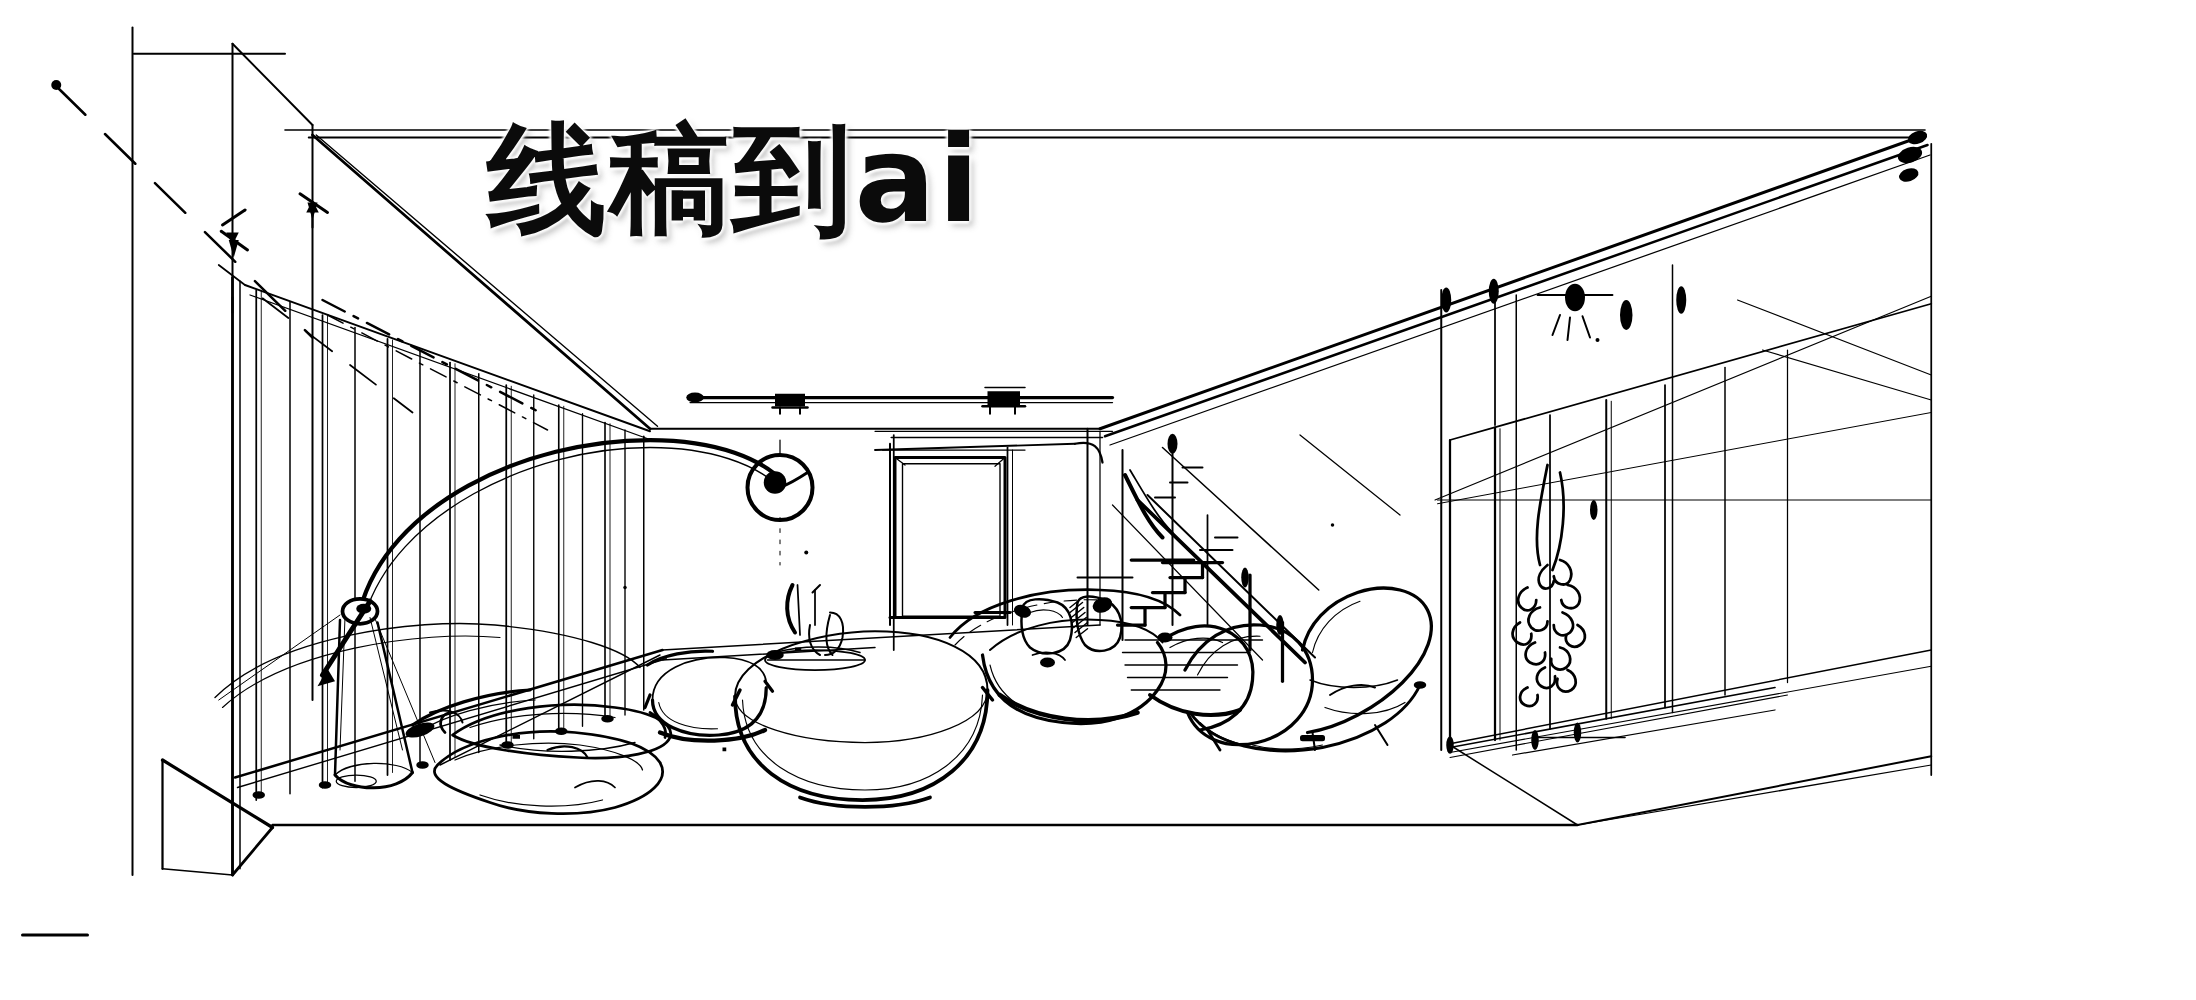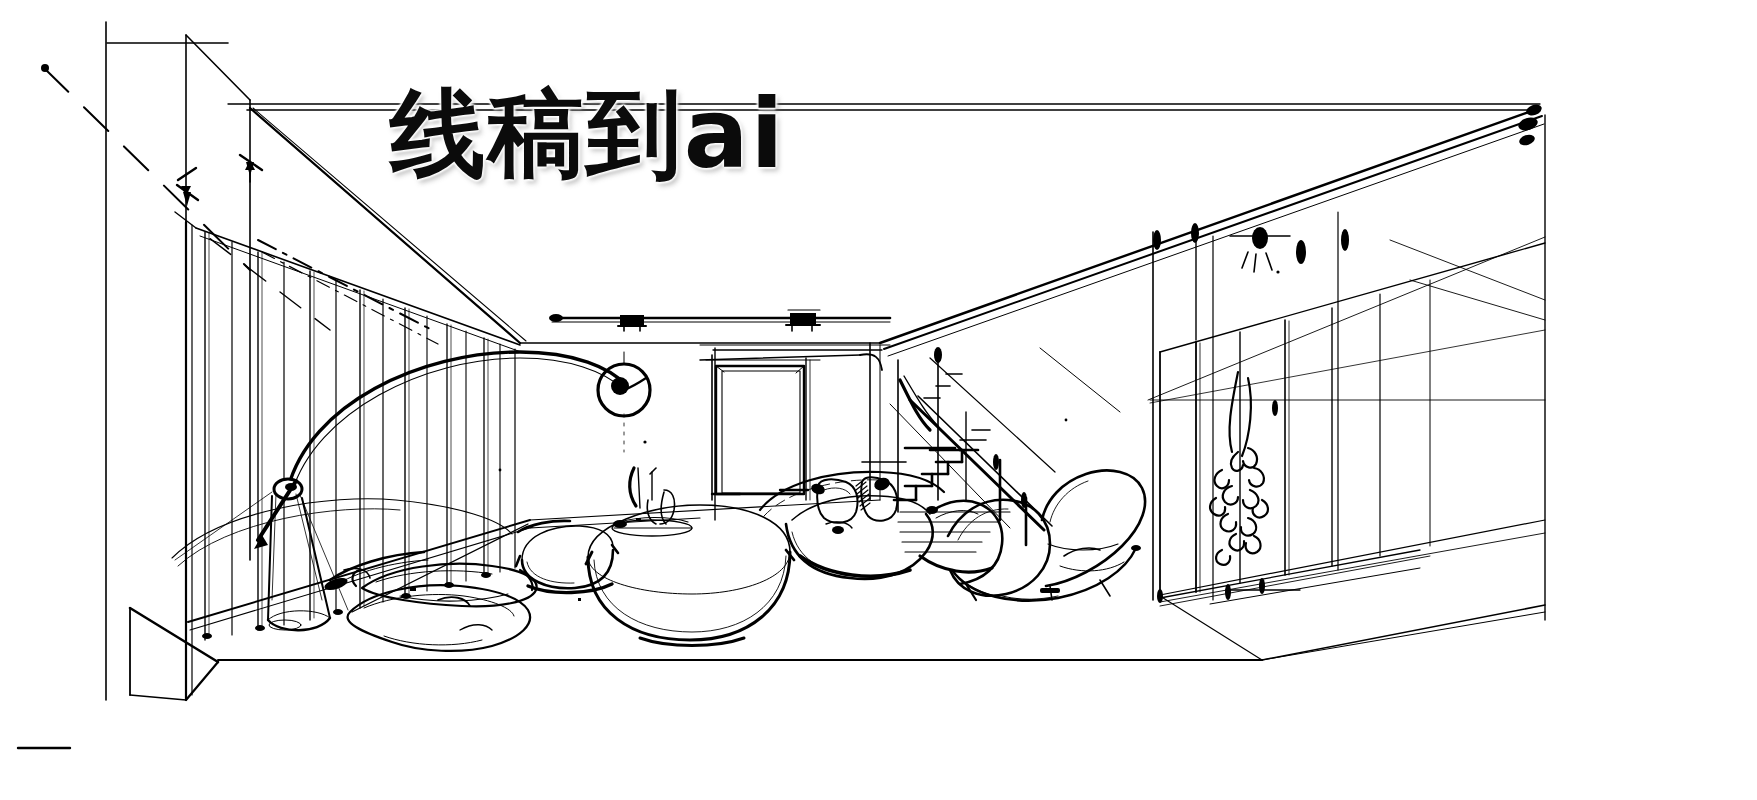--- a/index.html
+++ b/index.html
@@ -23,21 +23,21 @@
     left: 0;
     top: 0;
     width: 1757px;
     height: 800px;
     display: block;
   }
   
   #caption-overlay {
     position: absolute;
     left: 0;
-    top: 86px;
+    top: 96px;
     width: 1511px;
     text-align: center;
     pointer-events: none;
   }
   #caption-text {
     display: inline-block;
     font-family: "DejaVu Sans", "Liberation Sans", sans-serif;
     font-weight: 700;
     font-size: 96px;
     line-height: 1.0;

